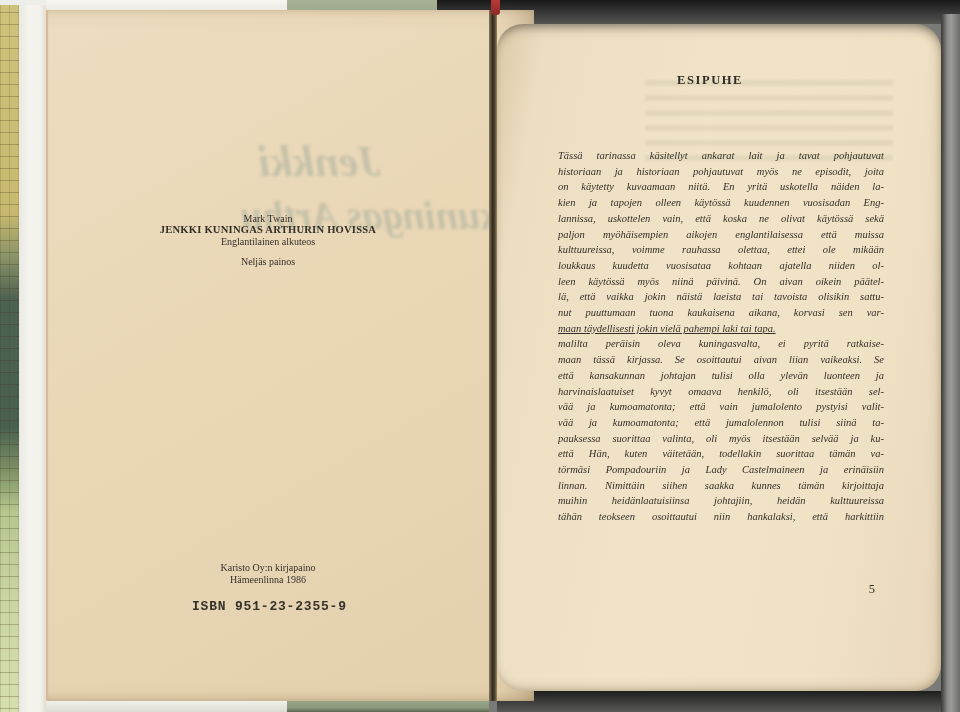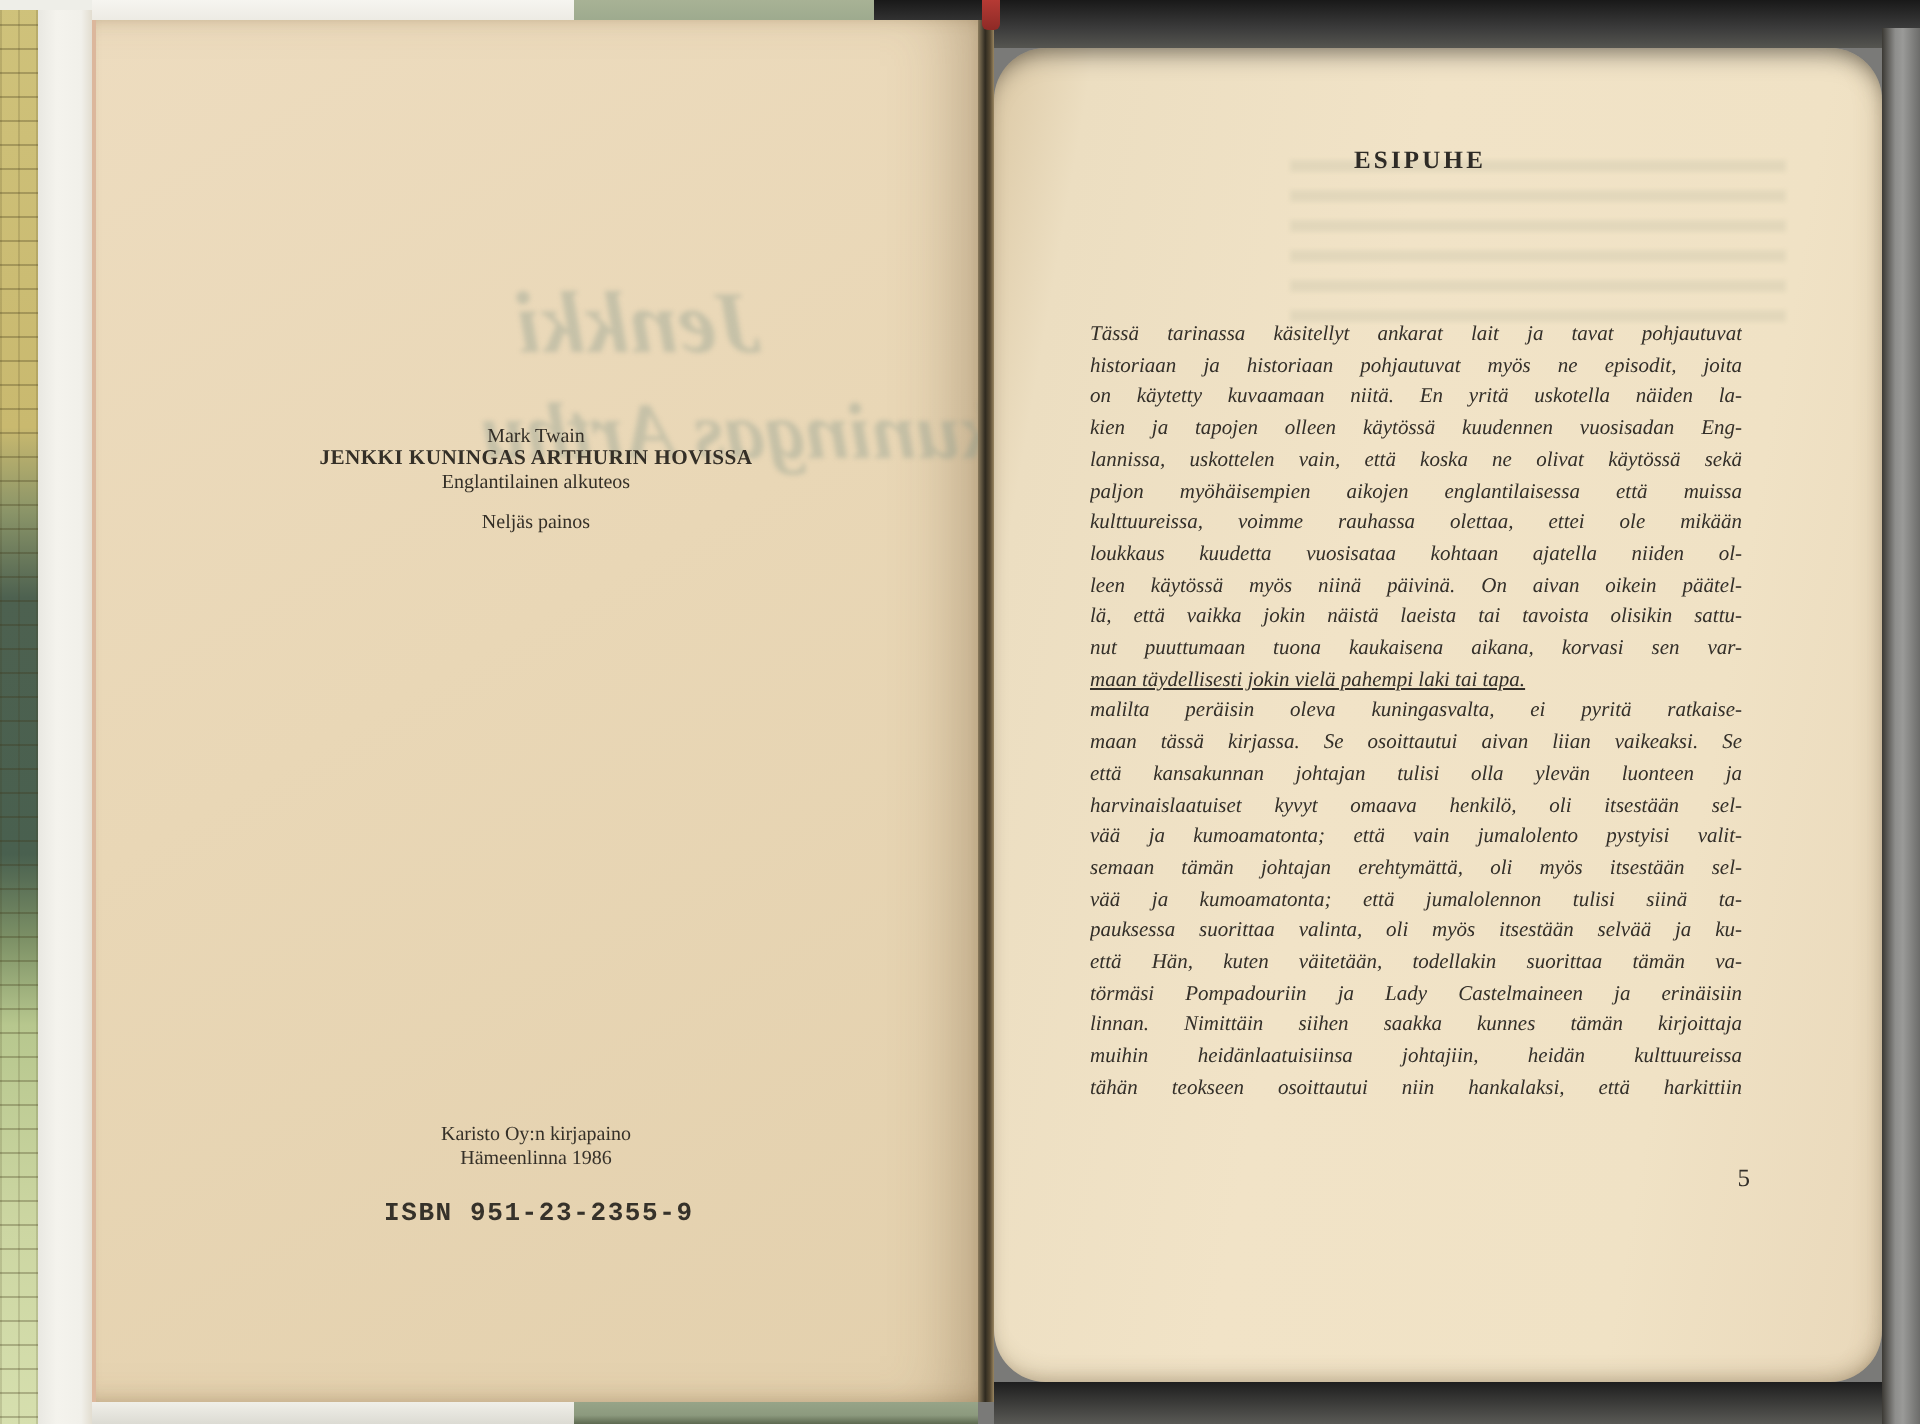--- a/index.html
+++ b/index.html
@@ -31,21 +31,21 @@
     background:linear-gradient(180deg,#f0efe9,#dcdbd3);}
   .bottom-cover{position:absolute;left:287px;top:701px;width:202px;height:11px;
     background:linear-gradient(180deg,#97a488 0,#8c9a7e 60%,#5d6950 100%);}
   .gutter{position:absolute;left:489px;top:10px;width:8px;height:691px;
     background:linear-gradient(90deg,#8a7a5c,#2f2a20 45%,#554832 75%,#9a8660);}
 
   
   .left-page{position:absolute;left:46px;top:10px;width:443px;height:691px;
     background:linear-gradient(150deg,#eddcbf 0%,#e9d7b6 45%,#e3d0ad 100%);
     box-shadow:inset 2px 0 0 #dcb79c, inset -26px 0 34px -18px rgba(105,80,45,.38),
-               inset 0 -6px 10px -6px rgba(120,90,50,.35), inset 0 4px 8px -5px rgba(120,90,50,.3);}
+               inset 0 -6px 10px -6px rgba(120,90,50,.35), inset 0 4px 8px -5px rgba(120,90,50,.3);padding-left:45px;}
   .ghost{position:absolute;transform:scaleX(-1);filter:blur(1.4px);
     font-style:italic;font-weight:bold;color:rgba(128,150,138,.34);white-space:nowrap;}
   .ghost-1{left:212px;top:126px;font-size:44px;}
   .ghost-2{left:188px;top:182px;font-size:40px;width:266px;overflow:hidden;}
   .titleblock{position:absolute;left:56px;top:203px;width:332px;text-align:center;
     color:#342f27;line-height:11.4px;}
   .tp-small{font-size:10px;}
   .tp-title{font-size:10.6px;font-weight:bold;letter-spacing:.2px;}
   .tp-edition{font-size:10px;margin-top:9px;}
   .imprint{position:absolute;left:56px;top:552px;width:332px;text-align:center;
@@ -56,22 +56,22 @@
   
   .right-page{position:absolute;left:497px;top:24px;width:444px;height:667px;
     background:linear-gradient(100deg,#dcc9a6 0%,#ecdec1 9%,#f1e3c7 40%,#f0e2c5 75%,#e9d8ba 100%);
     box-shadow:inset 0 9px 12px -7px rgba(0,0,0,.5), inset 0 -8px 12px -8px rgba(90,70,40,.45),
                inset -8px 0 14px -8px rgba(110,85,50,.3);border-radius:26px;}
   .ghost-lines{position:absolute;left:148px;top:56px;width:248px;height:84px;
     background:repeating-linear-gradient(180deg, rgba(118,132,104,.17) 0 6px, rgba(0,0,0,0) 6px 15px);
     filter:blur(1.2px);opacity:.65;}
   .heading{position:absolute;left:50px;top:49px;width:326px;text-align:center;
     font-size:12.5px;font-weight:bold;letter-spacing:1.6px;color:#2e2b26;}
-  .bodytext{position:absolute;left:48px;top:124px;width:326px;
-    font-style:italic;font-size:10.5px;line-height:15.7px;color:#332f29;margin-top:12px;}
+  .bodytext{position:absolute;left:61px;top:124px;width:326px;
+    font-style:italic;font-size:10.5px;line-height:15.7px;color:#332f29;}
   .line{text-align:justify;text-align-last:justify;overflow:hidden;white-space:nowrap;}
   .line.nj{text-align-last:left;text-decoration:underline;}
   .line.ind{text-indent:13px;}
   .pagenum{position:absolute;left:352px;top:558px;width:26px;text-align:right;
     font-size:12.5px;color:#332f29;}
 </style>
 </head>
 <body>
 
 <div class="scene">
@@ -123,21 +123,20 @@
         <div class="line">loukkaus kuudetta vuosisataa kohtaan ajatella niiden ol-</div>
         <div class="line">leen käytössä myös niinä päivinä. On aivan oikein päätel-</div>
         <div class="line">lä, että vaikka jokin näistä laeista tai tavoista olisikin sattu-</div>
         <div class="line">nut puuttumaan tuona kaukaisena aikana, korvasi sen var-</div>
         <div class="line nj">maan täydellisesti jokin vielä pahempi laki tai tapa.</div>
         <div class="line">malilta peräisin oleva kuningasvalta, ei pyritä ratkaise-</div>
         <div class="line">maan tässä kirjassa. Se osoittautui aivan liian vaikeaksi. Se</div>
         <div class="line">että kansakunnan johtajan tulisi olla ylevän luonteen ja</div>
         <div class="line">harvinaislaatuiset kyvyt omaava henkilö, oli itsestään sel-</div>
         <div class="line">vää ja kumoamatonta; että vain jumalolento pystyisi valit-</div>
-        <div class="line">semaan tämän johtajan erehtymättä, oli myös itsestään sel-</div>
         <div class="line">vää ja kumoamatonta; että jumalolennon tulisi siinä ta-</div>
         <div class="line">pauksessa suorittaa valinta, oli myös itsestään selvää ja ku-</div>
         <div class="line">että Hän, kuten väitetään, todellakin suorittaa tämän va-</div>
         <div class="line">törmäsi Pompadouriin ja Lady Castelmaineen ja erinäisiin</div>
         <div class="line">linnan. Nimittäin siihen saakka kunnes tämän kirjoittaja</div>
         <div class="line">muihin heidänlaatuisiinsa johtajiin, heidän kulttuureissa</div>
         <div class="line">tähän teokseen osoittautui niin hankalaksi, että harkittiin</div>
       </div>
     <div class="pagenum">5</div>
   </div>

